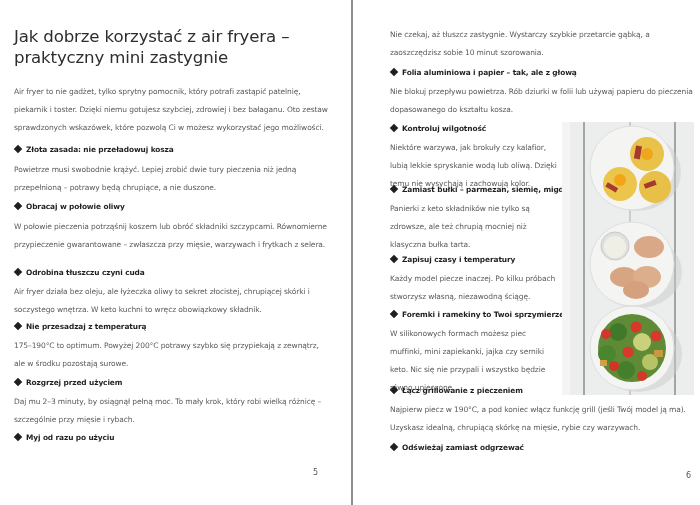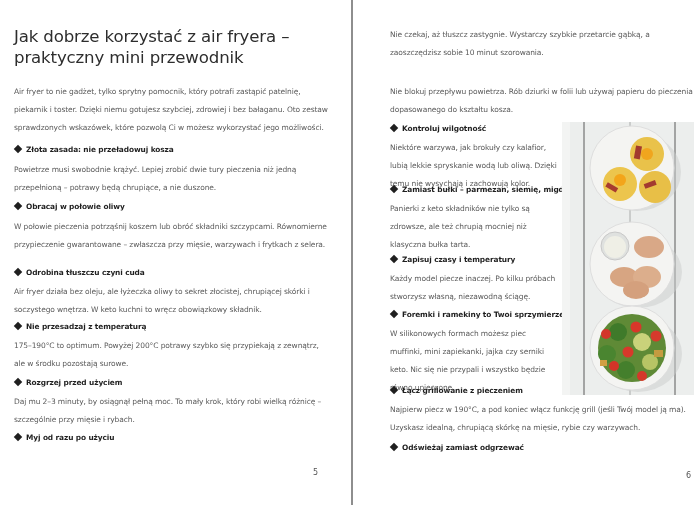--- a/index.html
+++ b/index.html
@@ -21,21 +21,21 @@
   .pnum { position:absolute; font-size:8px; color:#555; }
   .photo { position:absolute; left:209px; top:122px; width:132px; height:273px; overflow:hidden;
            background:#eef0ef; }
 </style>
 </head>
 <body>
 
 <div class="page" id="page-left">
   <h1 class="title">
     <span>Jak dobrze korzystać z air fryera –</span><br>
-    <span>praktyczny mini przewodnik</span>
+    <span>praktyczny mini zastygnie</span>
   </h1>
 
   <p class="para" style="left:14px;top:83px;width:315px;">Air fryer to nie gadżet, tylko sprytny pomocnik, który potrafi zastąpić patelnię, piekarnik i toster. Dzięki niemu gotujesz szybciej, zdrowiej i bez bałaganu. Oto zestaw sprawdzonych wskazówek, które pozwolą Ci w możesz wykorzystać jego możliwości.</p>
 
   <div class="heading" style="left:13px;top:145px;"><span class="diamond"></span><span>Złota zasada: nie przeładowuj kosza</span></div>
   <p class="para" style="left:14px;top:161px;width:315px;">Powietrze musi swobodnie krążyć. Lepiej zrobić dwie tury pieczenia niż jedną przepełnioną – potrawy będą chrupiące, a nie duszone.</p>
 
   <div class="heading" style="left:13px;top:202px;"><span class="diamond"></span><span>Obracaj w połowie oliwy</span></div>
   <p class="para" style="left:14px;top:218px;width:315px;">W połowie pieczenia potrząśnij koszem lub obróć składniki szczypcami. Równomierne przypieczenie gwarantowane – zwłaszcza przy mięsie, warzywach i frytkach z selera.</p>
 
@@ -51,20 +51,21 @@
   <div class="heading" style="left:13px;top:433px;"><span class="diamond"></span><span>Myj od razu po użyciu</span></div>
 
   <div class="pnum" style="left:313px;top:468px;">5</div>
 </div>
 
 <div class="divider"></div>
 
 <div class="page" id="page-right">
   <p class="para" style="left:37px;top:26px;width:300px;">Nie czekaj, aż tłuszcz zastygnie. Wystarczy szybkie przetarcie gąbką, a zaoszczędzisz sobie 10 minut szorowania.</p>
 
+  <div class="heading" style="left:36px;top:68px;"><span class="diamond"></span><span>Folia aluminiowa i papier – tak, ale z głową</span></div>
   <p class="para" style="left:37px;top:83px;width:310px;">Nie blokuj przepływu powietrza. Rób dziurki w folii lub używaj papieru do pieczenia dopasowanego do kształtu kosza.</p>
 
   <div class="heading" style="left:36px;top:124px;"><span class="diamond"></span><span>Kontroluj wilgotność</span></div>
   <p class="para" style="left:37px;top:139px;width:170px;">Niektóre warzywa, jak brokuły czy kalafior, lubią lekkie spryskanie wodą lub oliwą. Dzięki temu nie wysychają i zachowują kolor.</p>
 
   <div class="heading" style="left:36px;top:185px;"><span class="diamond"></span><span>Zamiast bułki – parmezan, siemię, migdały</span></div>
   <p class="para" style="left:37px;top:200px;width:165px;">Panierki z keto składników nie tylko są zdrowsze, ale też chrupią mocniej niż klasyczna bułka tarta.</p>
 
   <div class="heading" style="left:36px;top:255px;"><span class="diamond"></span><span>Zapisuj czasy i temperatury</span></div>
   <p class="para" style="left:37px;top:270px;width:170px;">Każdy model piecze inaczej. Po kilku próbach stworzysz własną, niezawodną ściągę.</p>

